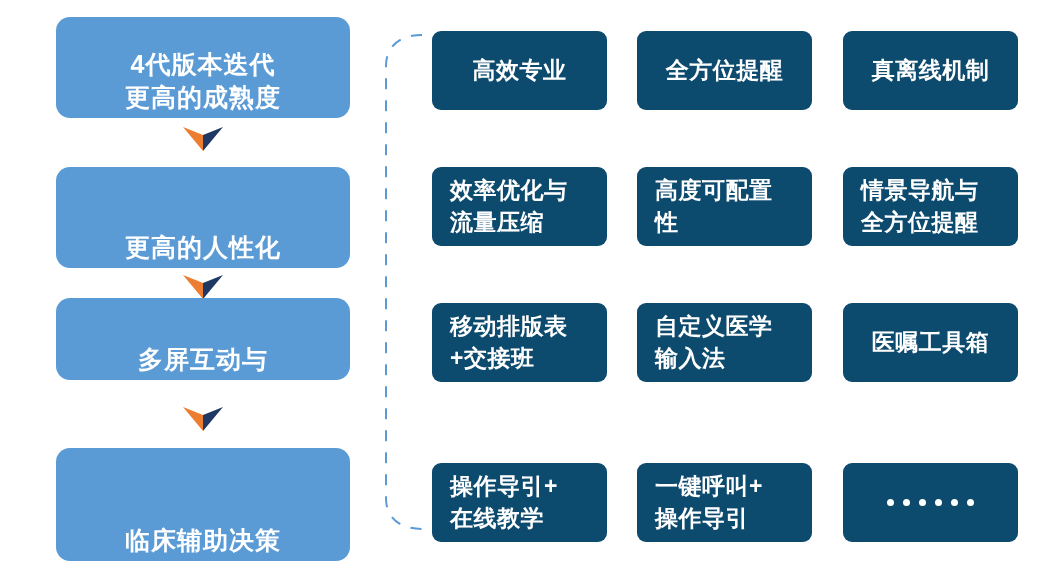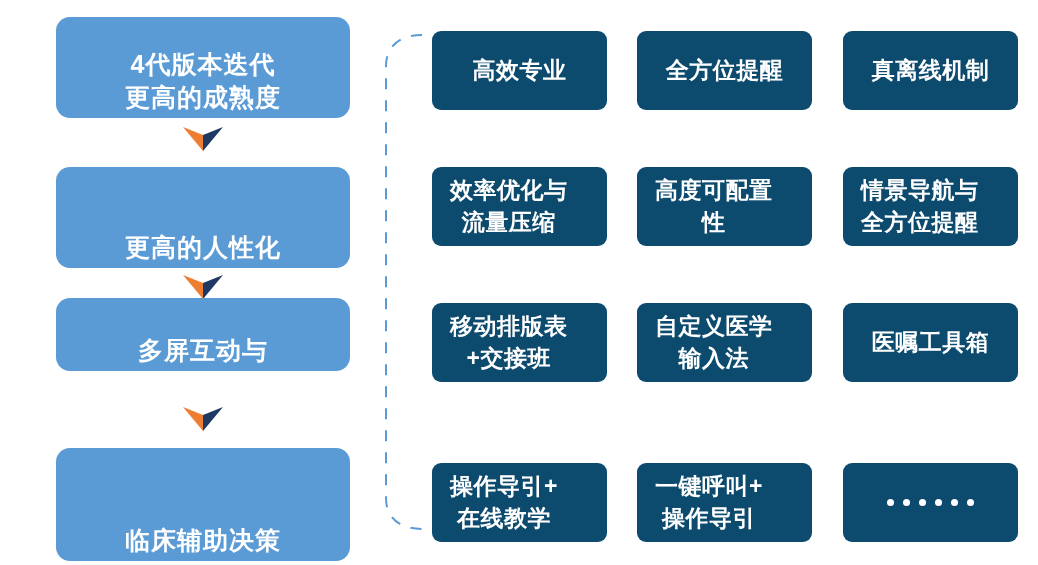--- a/index.html
+++ b/index.html
@@ -46,21 +46,21 @@
     font-size: 25px;
     font-weight: 700;
     letter-spacing: 1px;
     box-sizing: border-box;
     padding: 4px 10px;
   }
   .flow-node .ln { display: block; }
 
   .node-1 { top: 0px;   height: 101px; }
   .node-2 { top: 150px; height: 101px; }
-  .node-3 { top: 281px; height: 73px; }
+  .node-3 { top: 281px; height: 82px; }
   .node-4 { top: 431px; height: 113px; }
 
   
   .chevron {
     position: absolute;
     left: 125px;
     width: 44px;
     height: 28px;
   }
   .chev-1 { top: 108px; }
@@ -95,21 +95,21 @@
     font-size: 23px;
     font-weight: 700;
     letter-spacing: 0.5px;
     line-height: 1.38;
     box-sizing: border-box;
     display: flex;
     align-items: center;
     padding: 4px 18px;
   }
   .chip.center { justify-content: center; text-align: center; padding: 4px 10px; }
-  .chip.left   { justify-content: flex-start; text-align: center; }
+  .chip.left   { justify-content: flex-start; text-align: left; }
   .chip .ln { display: block; }
 
   .c0 { left: 0px; }
   .c1 { left: 205px; }
   .c2 { left: 411px; }
 
   .r0 { top: 14px; }
   .r1 { top: 150px; }
   .r2 { top: 286px; }
   .r3 { top: 446px; }

